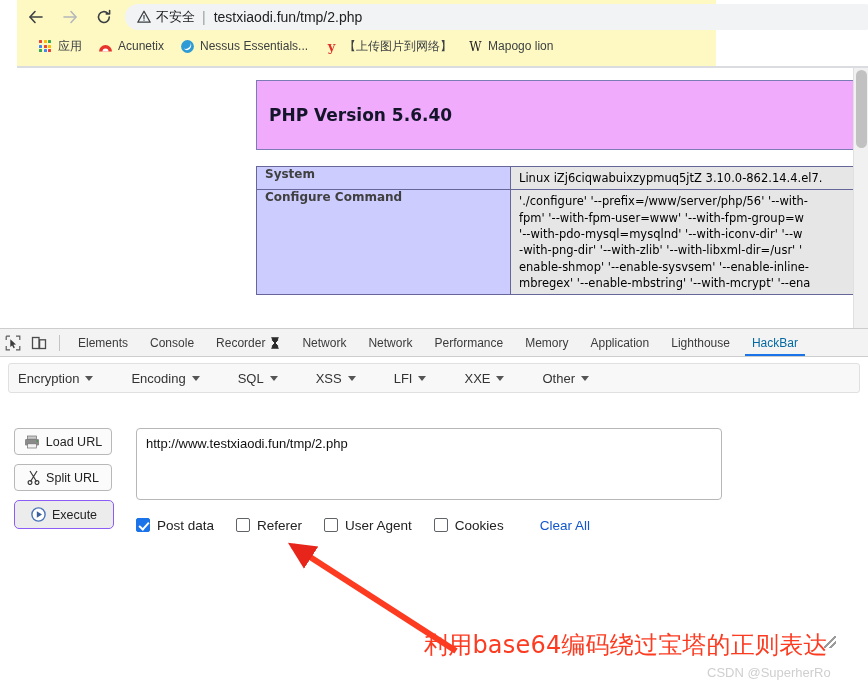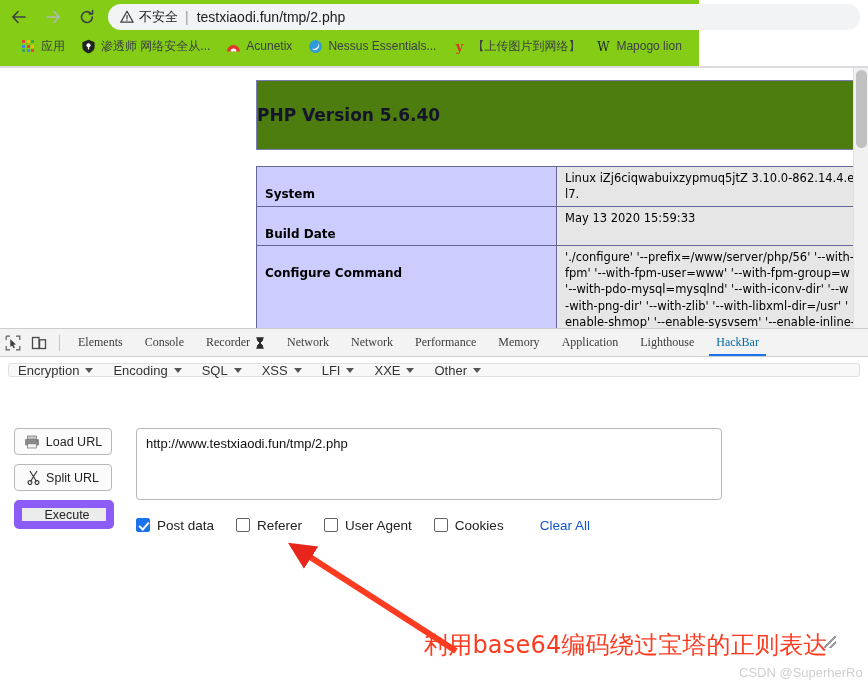--- a/index.html
+++ b/index.html
@@ -7,22 +7,22 @@
     margin: 0; padding: 0;
     width: 868px; height: 692px;
     overflow: hidden;
     background: #ffffff;
     font-family: "Liberation Sans", sans-serif;
   }
   #app { position: relative; width: 868px; height: 692px; background:#fff; }
 
   
   .browser-chrome {
-    position: absolute; left:0; top:0; width:699px; height:68px;
-    background:#84cc16;
+    position: absolute; left:17px; top:0; width:699px; height:68px;
+    background:#fef9c3;
   }
   .nav-row {
     position:absolute; left:0; top:0; width:868px; height:34px;
     display:flex; align-items:center;
   }
   .nav-btn {
     width:30px; height:30px; margin-left:4px;
     display:flex; align-items:center; justify-content:center;
     border-radius:50%;
   }
@@ -61,40 +61,40 @@
     background:linear-gradient(#dadce0,#dadce0);
   }
 
   
   .page-view {
     position:absolute; left:0; top:68px; width:868px; height:260px;
     background:#ffffff; overflow:hidden;
   }
   .phpinfo-wrap { position:absolute; left:256px; top:12px; width:610px; }
   .php-banner {
-    width:608px; height:70px; background:#4d7c0f;
+    width:608px; height:70px; background:#f0abfc;
     border:1px solid #7b7bb5;
-    display:flex; align-items:center; 
+    display:flex; align-items:center; padding-left:12px;
   }
   .php-banner-title {
     font-family:"DejaVu Sans", sans-serif;
     font-weight:bold; font-size:17px; color:#14142b;
   }
   .php-table {
     margin-top:16px; width:608px; border-collapse:collapse;
     table-layout:fixed;
   }
   .php-table td {
     border:1px solid #666699;
     font-family:"DejaVu Sans", sans-serif;
     font-size:11.5px; padding:3px 8px; vertical-align:top;
   }
   .php-table td.k {
-    width:300px; background:#ccccff; font-weight:bold; color:#000000;
-    font-size:12px; padding-top:20px; padding-bottom:4px;
+    width:254px; background:#ccccff; font-weight:bold; color:#404040;
+    font-size:12px; padding-top:0; padding-bottom:4px;
   }
   .php-table td.v {
     background:#e6e6e6; color:#000; white-space:pre-wrap;
     word-break:break-all; line-height:1.42;
   }
   .pagescroll {
     position:absolute; right:0; top:0; width:15px; height:260px;
     background:#f1f1f1; border-left:1px solid #e0e0e0;
   }
   .pagescroll .thumb {
@@ -113,35 +113,35 @@
     display:flex; align-items:stretch;
   }
   .dt-ico-btn {
     width:26px; display:flex; align-items:center; justify-content:center;
     flex:none;
   }
   .dt-vsep { width:1px; height:16px; background:#c4c4c4; align-self:center; margin:0 7px; flex:none; }
   .dt-tab {
     display:flex; align-items:center; padding:0 11px; font-size:12px;
     color:#3b3b3b; flex:none; position:relative;
-    font-family:Liberation Serif, serif;
+    font-family:Liberation Sans, sans-serif;
   }
   .dt-tab.active { color:#0369a1; }
   .dt-tab.active::after {
     content:""; position:absolute; left:4px; right:4px; bottom:0;
     height:2px; background:#1a73e8;
   }
   .dt-tab .rec-ico { margin-left:5px; display:inline-flex; }
 
   
   .hackbar { position:absolute; left:0; top:29px; width:868px; height:335px; background:#fff; }
   .hb-menubar {
-    position:absolute; left:8px; top:5px; width:852px; height:14px;
+    position:absolute; left:8px; top:5px; width:852px; height:30px;
     background:#f8f8f8; border:1px solid #e0e0e0; border-radius:3px;
-    display:flex; align-items:center; padding-left:9px;
+    display:flex; align-items:center; padding-left:9px;gap:18px;
   }
   .hb-menu {
     display:flex; align-items:center; font-size:13px; color:#333;
     margin-right:20px; white-space:nowrap;
   }
   .hb-caret {
     display:inline-block; margin-left:6px;
     border-left:4px solid transparent; border-right:4px solid transparent;
     border-top:5px solid #555;
   }
@@ -149,23 +149,22 @@
 
   .hb-btncol { position:absolute; left:14px; top:30px; width:106px; }
   .hb-btn {
     width:98px; height:27px; margin-bottom:9px;
     background:#fbfbfb; border:1px solid #b8b8b8; border-radius:4px;
     display:flex; align-items:center; justify-content:center;
     font-size:12.5px; color:#222;
   }
   .hb-btn span.lbl { margin-left:6px; }
   .hb-btn.focused {
-    border:8px solid #8b5cf6; background:#ececec; width:100px; height:29px;
+    border:1px solid #8b5cf6; background:#ececec; width:100px; height:29px;
     border-radius:5px;
-    flex-direction:column;
   }
 
   .hb-url-ta {
     position:absolute; left:136px; top:30px; width:586px; height:72px;
     border:1px solid #b7b7b7; border-radius:4px; background:#fff;
     font-family:"Liberation Sans", sans-serif; font-size:13px;
     color:#111; padding:7px 9px; overflow:hidden; white-space:pre-wrap;
   }
 
   .hb-optionrow {
@@ -201,21 +200,21 @@
   }
 
   
   .anno-svg { position:absolute; left:0; top:0; width:868px; height:692px; pointer-events:none; }
   .anno-text {
     position:absolute; left:424px; top:629px;
     font-family:"DejaVu Sans", sans-serif;
     font-size:24px; color:#fc3b21; white-space:nowrap; letter-spacing:0.2px;
   }
   .watermark {
-    position:absolute; left:739px; top:665px;
+    position:absolute; left:707px; top:665px;
     font-size:13px; color:#cfcfcf;
     font-family:"Liberation Sans", sans-serif; white-space:nowrap;
   }
 </style>
 </head>
 <body>
 
 <div id="app">
 
   <div class="browser-chrome">
@@ -266,30 +265,20 @@
               <i style="background:#ea4335"></i>
               <i style="background:#fbbc04"></i>
             <i style="background:#34a853"></i>
               <i style="background:#4285f4"></i>
               <i style="background:#ea4335"></i>
           </span>
         </span>
         <span class="bm-label">应用</span>
       </div>
 
-      <div class="bm">
-        <span class="bm-ico">
-          <svg width="15" height="15" viewBox="0 0 15 15">
-            <path d="M7.5 0.8 L13.6 3.2 V8 c0 3.4 -3 5.5 -6.1 6.3 C4.4 13.5 1.4 11.4 1.4 8 V3.2 Z" fill="#222"></path>
-            <circle cx="7.5" cy="6.3" r="2.1" fill="#fff"></circle>
-            <rect x="6.9" y="6.9" width="1.2" height="3.6" fill="#fff"></rect>
-          </svg>
-        </span>
-        <span class="bm-label">渗透师 网络安全从...</span>
-      </div>
 
       <div class="bm">
         <span class="bm-ico">
           <svg width="15" height="15" viewBox="0 0 15 15">
             <path d="M1 12.5 a6.5 6.5 0 0 1 13 0 Z" fill="#e8352c"></path>
             <path d="M4.5 12.5 a3 3 0 0 1 6 0 Z" fill="#ffffff"></path>
           </svg>
         </span>
         <span class="bm-label">Acunetix</span>
       </div>
@@ -333,24 +322,20 @@
 
       <div class="php-banner">
         <span class="php-banner-title">PHP Version 5.6.40</span>
       </div>
 
       <table class="php-table">
         <tbody>
             <tr>
           <td class="k">System</td>
           <td class="v">Linux iZj6ciqwabuixzypmuq5jtZ 3.10.0-862.14.4.el7.</td>
-        </tr>
-        <tr>
-          <td class="k">Build Date</td>
-          <td class="v">May 13 2020 15:59:33</td>
         </tr>
         <tr>
           <td class="k">Configure Command</td>
           <td class="v">'./configure' '--prefix=/www/server/php/56' '--with-
 fpm' '--with-fpm-user=www' '--with-fpm-group=w
 '--with-pdo-mysql=mysqlnd' '--with-iconv-dir' '--w
 -with-png-dir' '--with-zlib' '--with-libxml-dir=/usr' '
 enable-shmop' '--enable-sysvsem' '--enable-inline-
 mbregex' '--enable-mbstring' '--with-mcrypt' '--ena</td>
         </tr>

